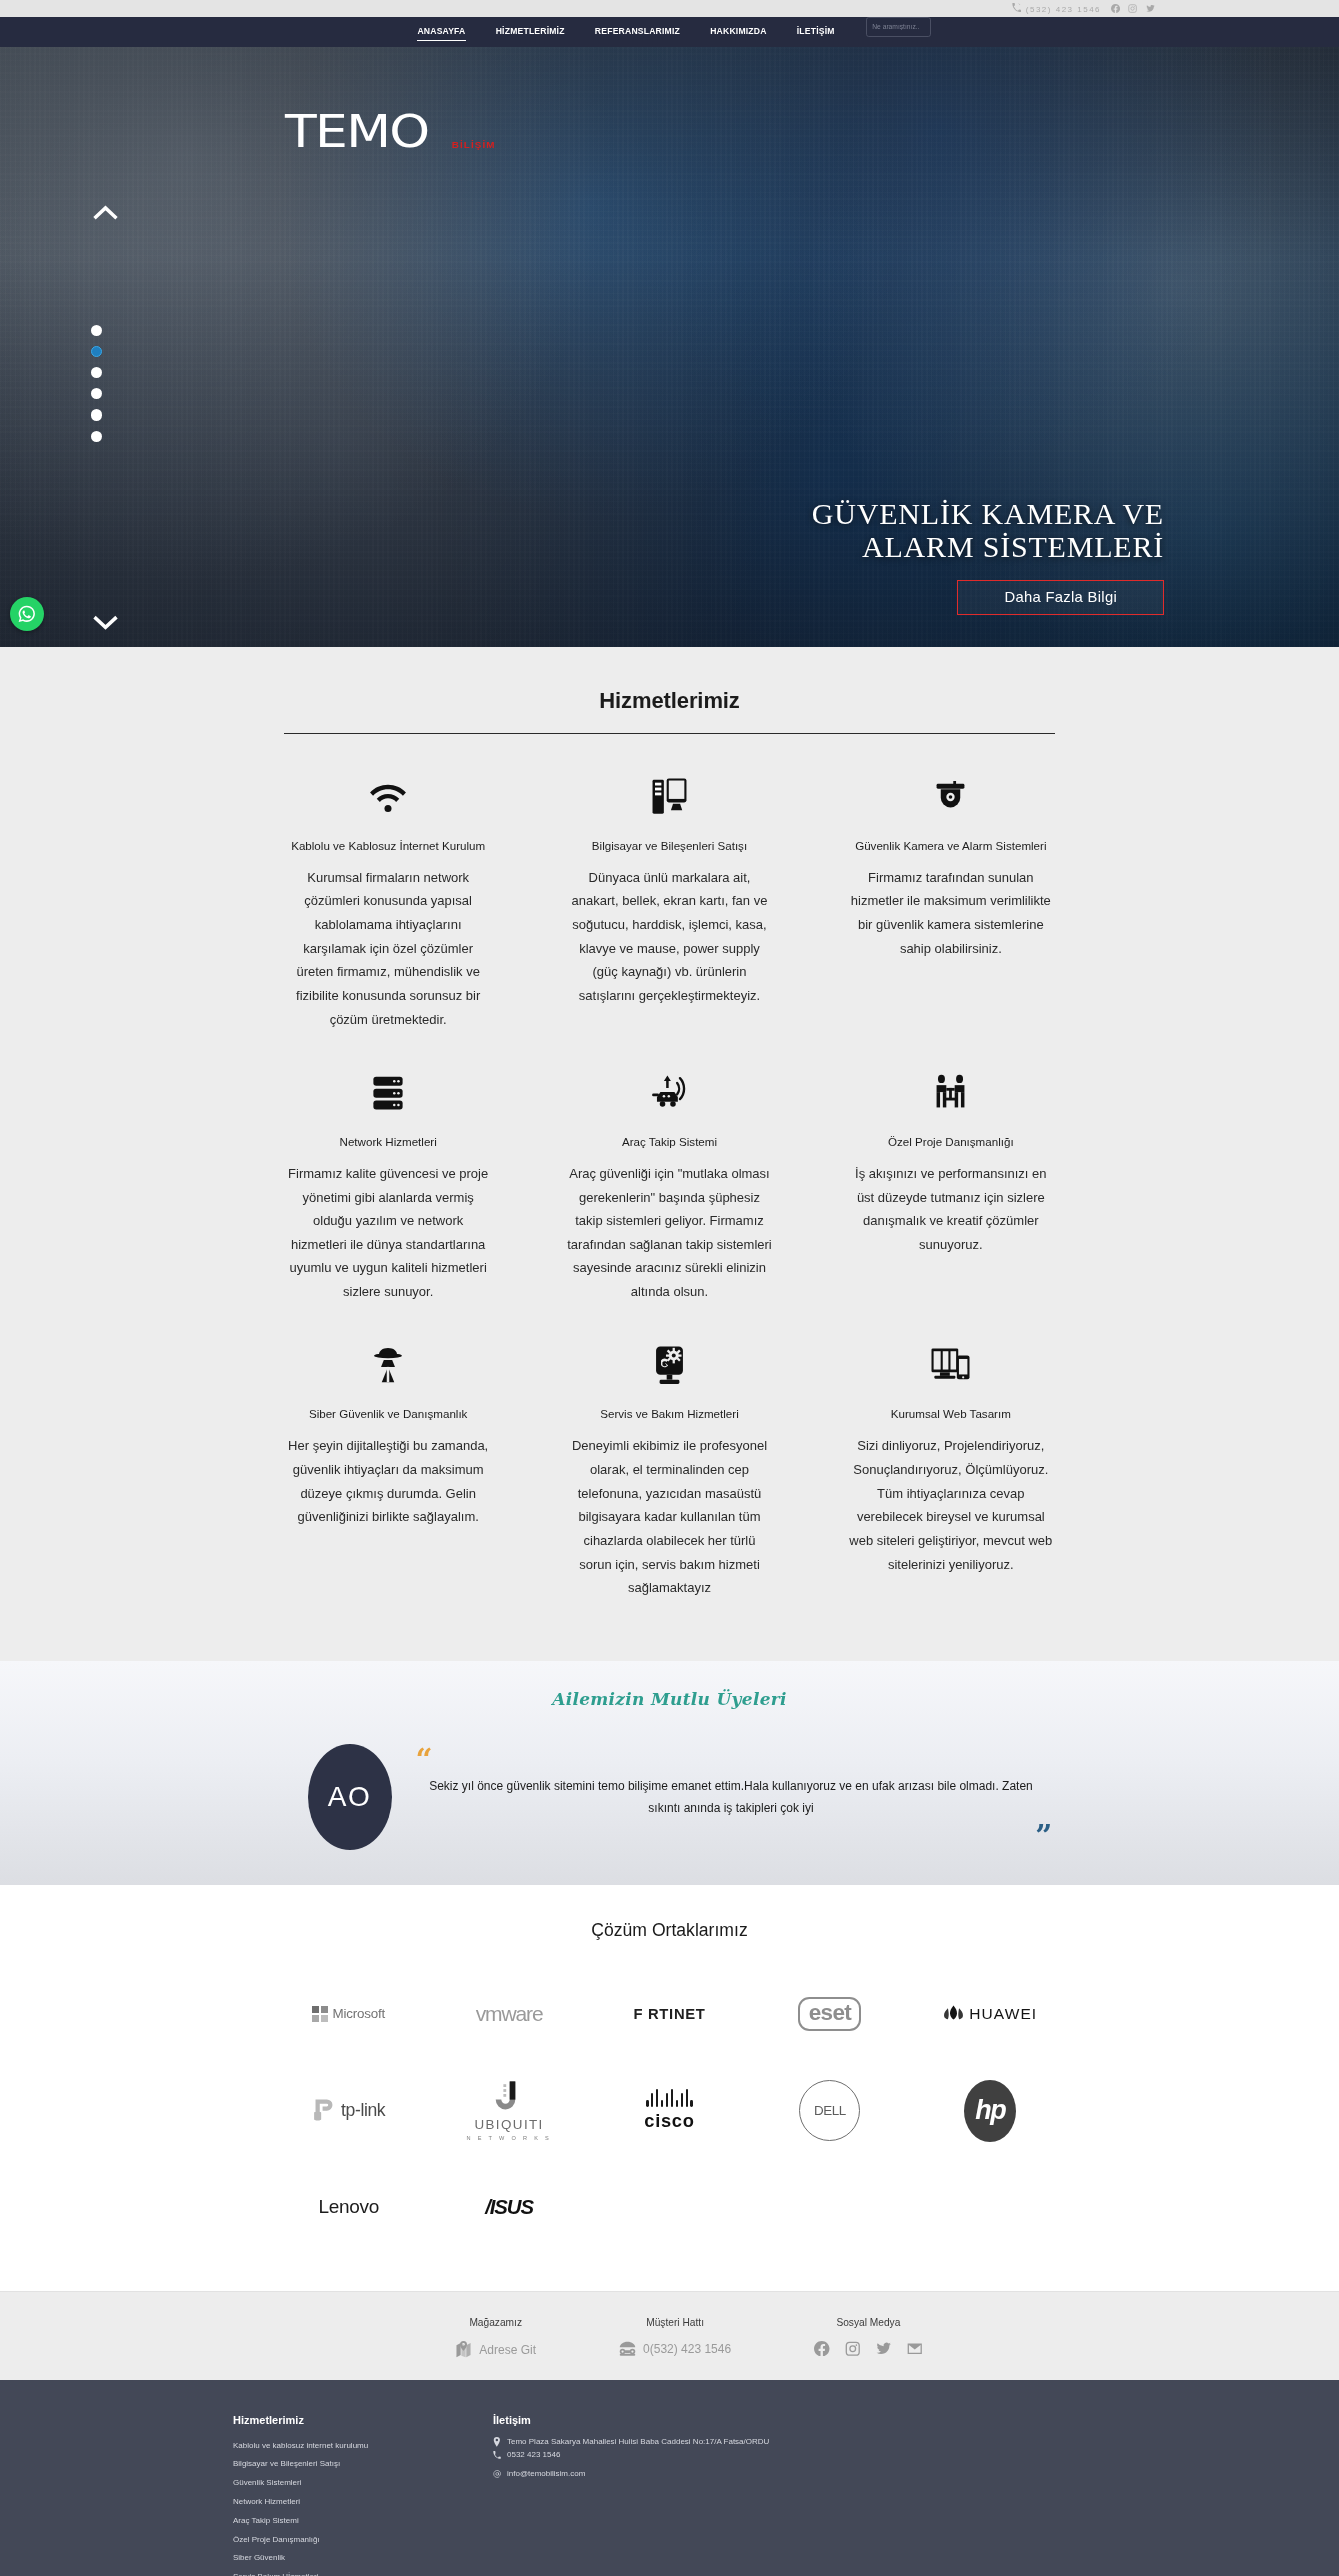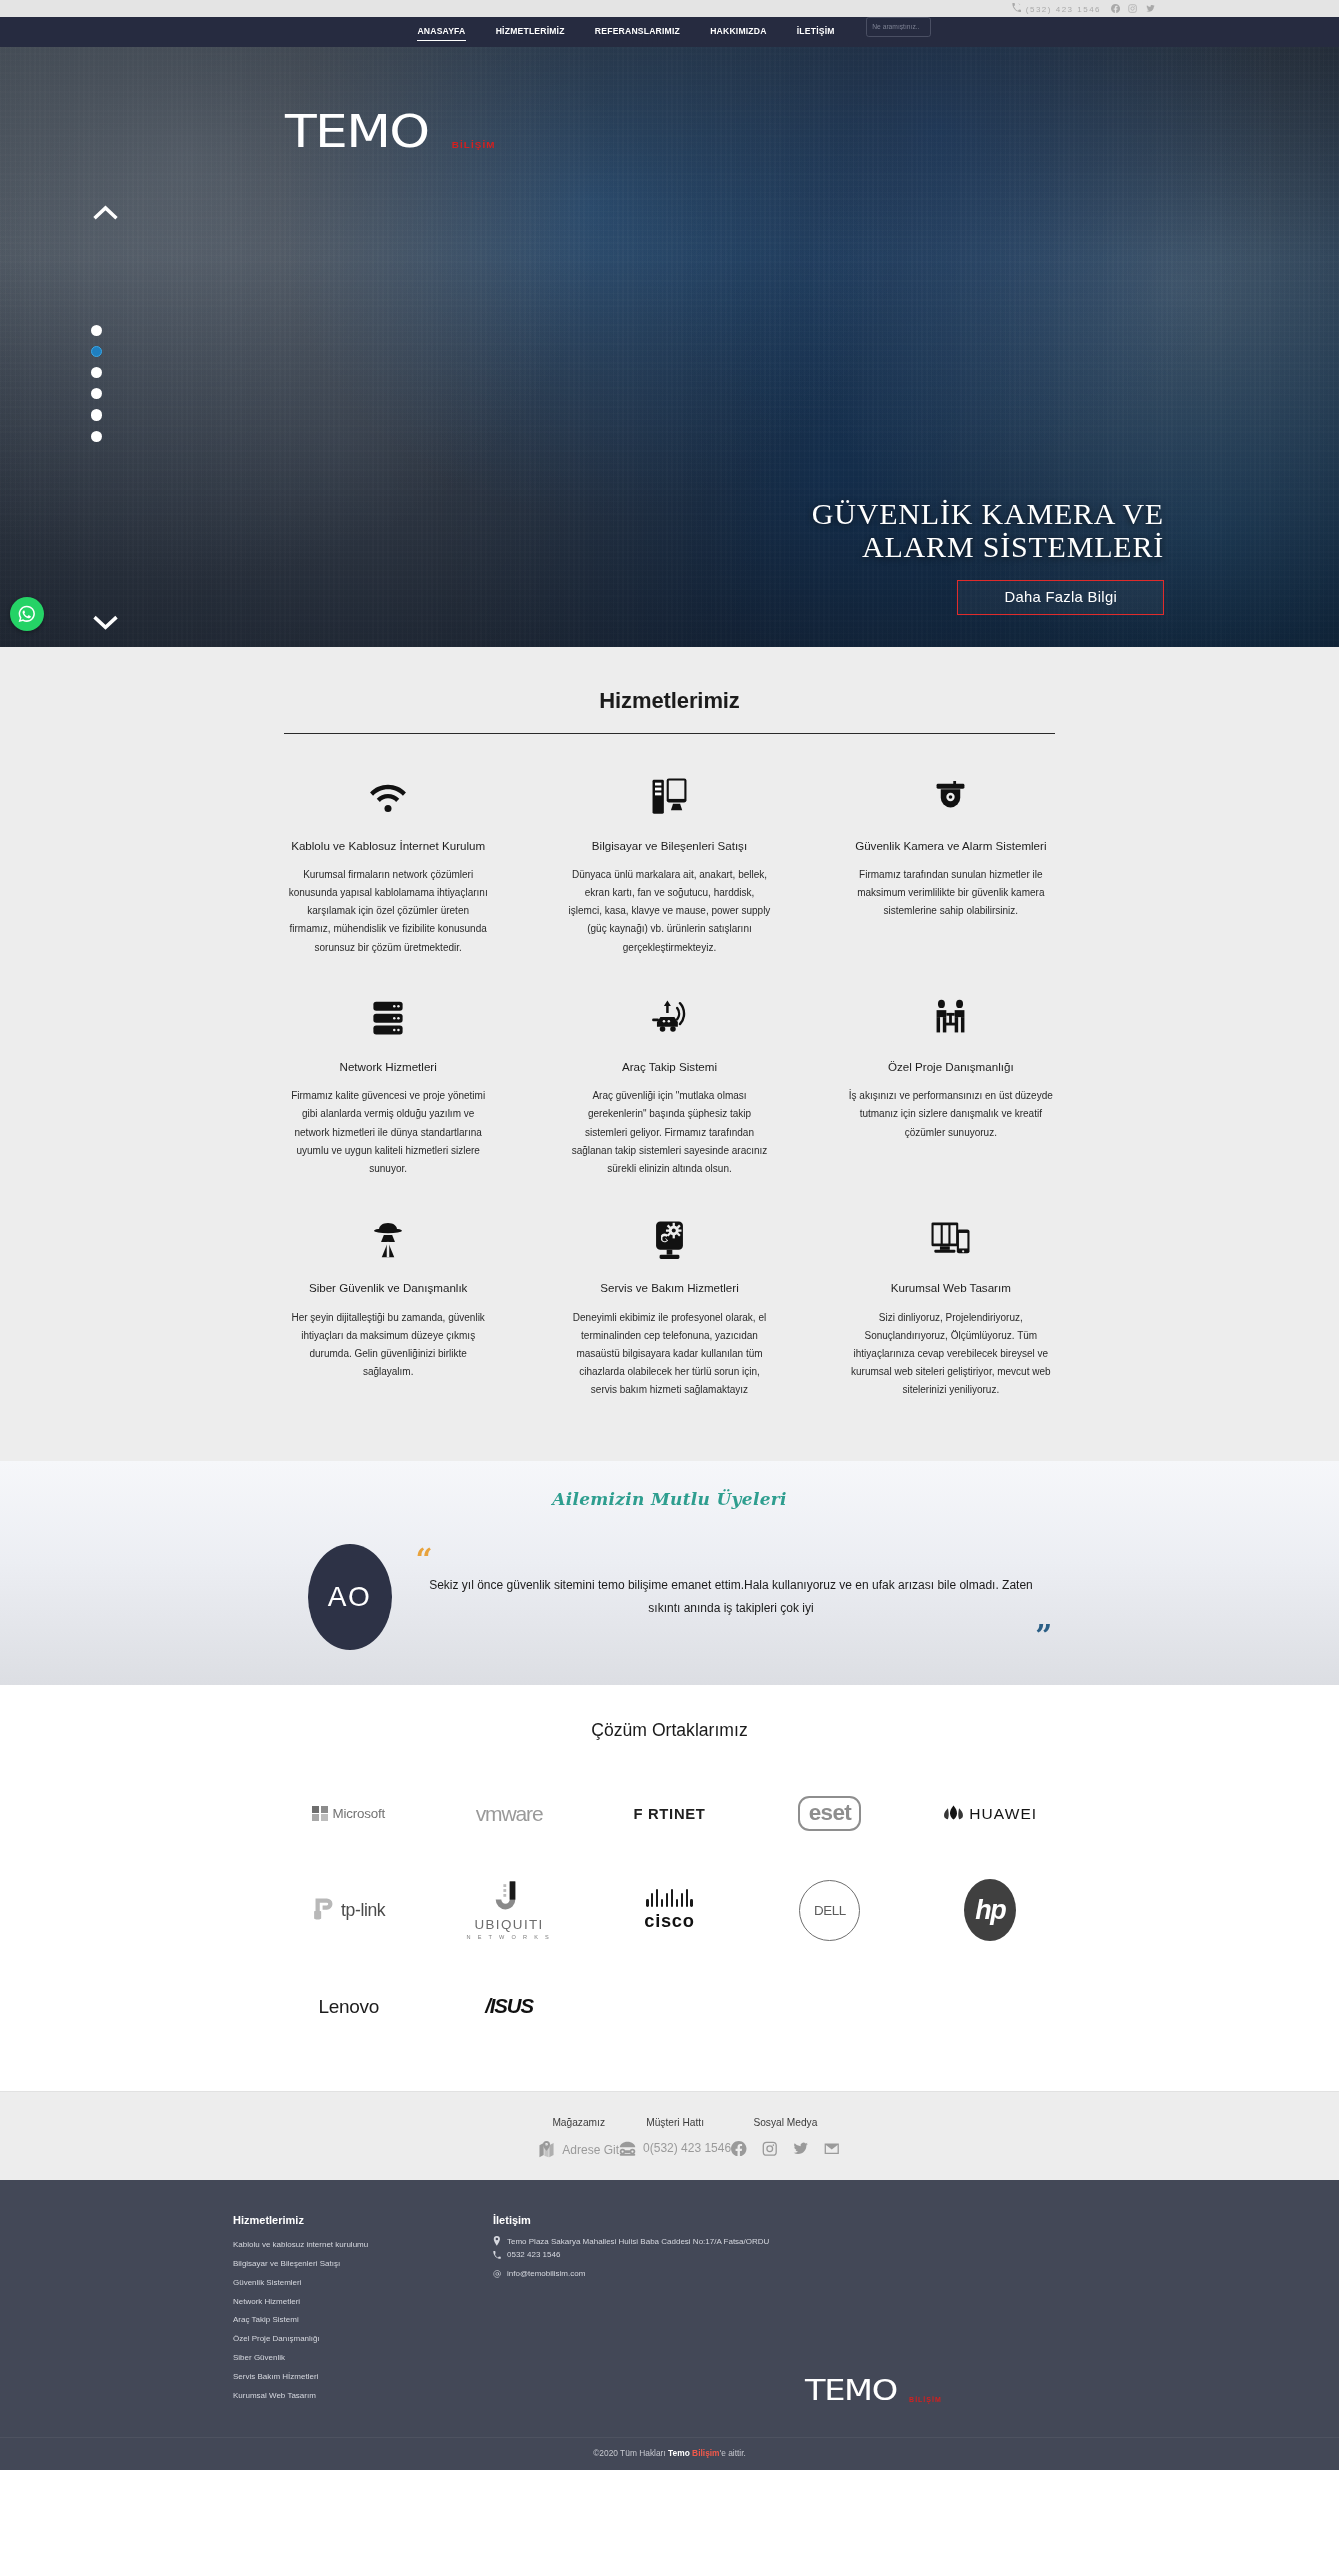--- a/index.html
+++ b/index.html
@@ -232,21 +232,21 @@
   }
   .svc-icon svg { display: block; fill: #111111; }
   .svc-title {
     font-size: 11.6px;
     color: #1d1d1d;
     line-height: 1.55;
     margin-bottom: 11.3px;
     font-weight: 400;
   }
   .svc-desc {
-    font-size: 10px;
+    font-size: 13px;
     color: #2a2a2a;
     line-height: 1.82;
   }
   .svc-row2 { padding-top: 4.2px; }
 
   
   .testi {
     background: linear-gradient(180deg, #f6f7fa 0%, #eceef3 45%, #dcdee3 100%);
     padding: 28px 0 35px;
   }
@@ -355,20 +355,21 @@
 
   
   .contact {
     background: #ededed;
     padding: 25px 0 21px;
     border-top: 0.7px solid #e2e2e2;
   }
   .contact-grid {
     display: flex;
     justify-content: center;
+    gap: 83px;
     padding-left: 39px;
   }
   .c-col { text-align: center; }
   .c-head { font-size: 10.2px; color: #3c3c3c; margin-bottom: 12.7px; }
   .c-val {
     display: flex; align-items: center; justify-content: center; gap: 7px;
     font-size: 12px; color: #9a9a9a;
   }
   .c-val svg { display: block; }
   .c-social { display: flex; align-items: center; justify-content: center; gap: 15.5px; }

